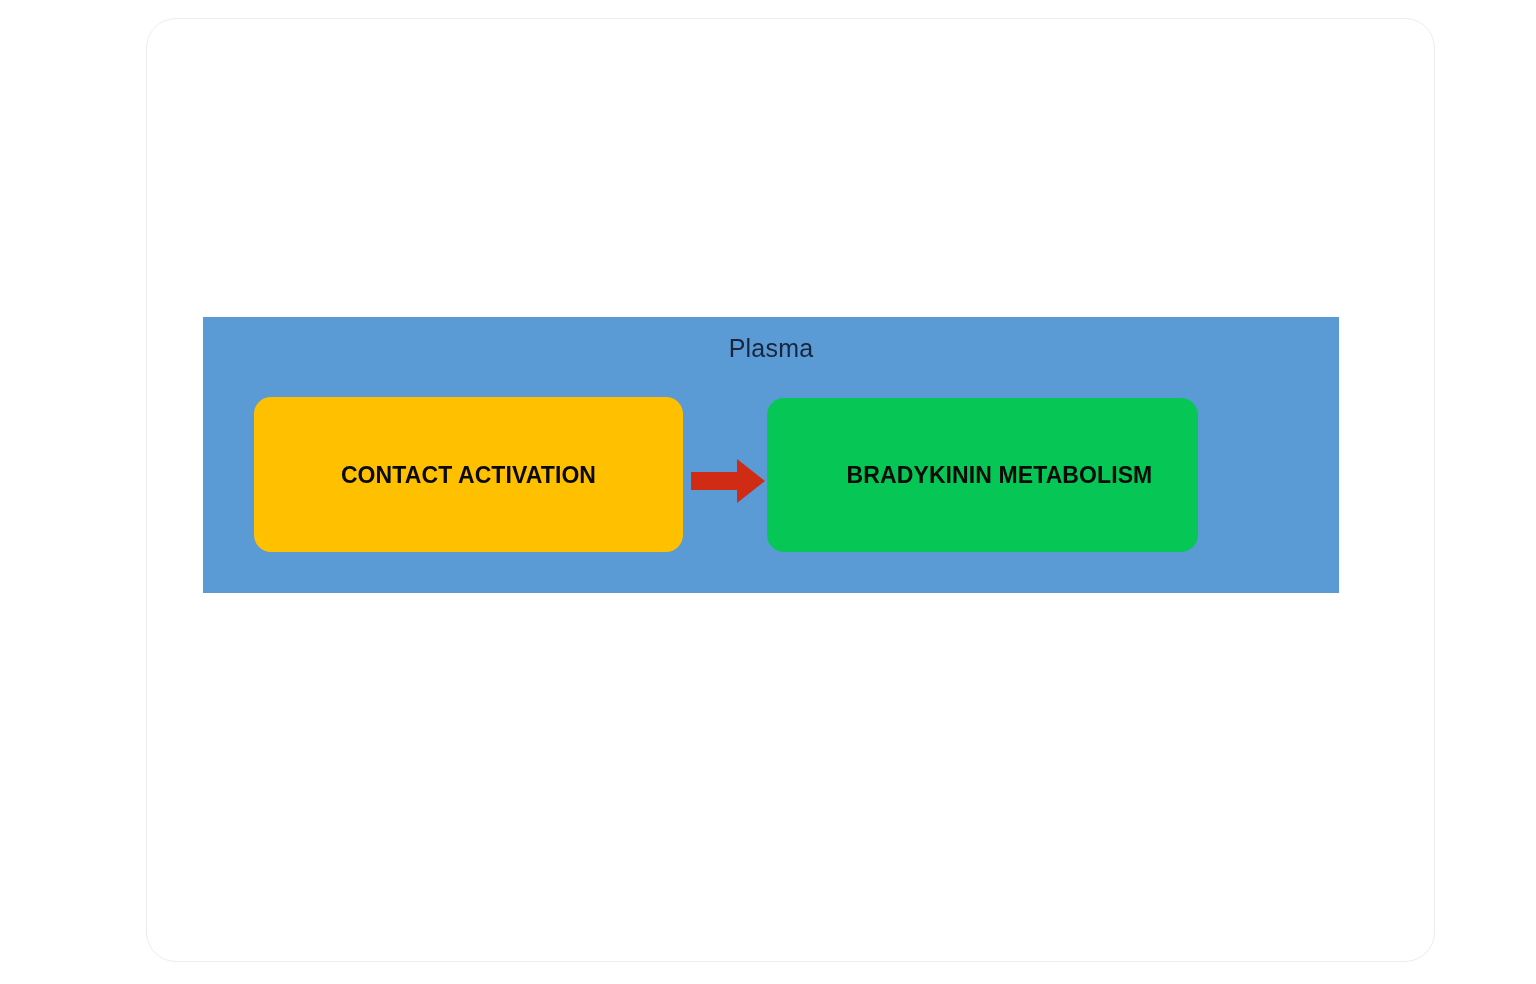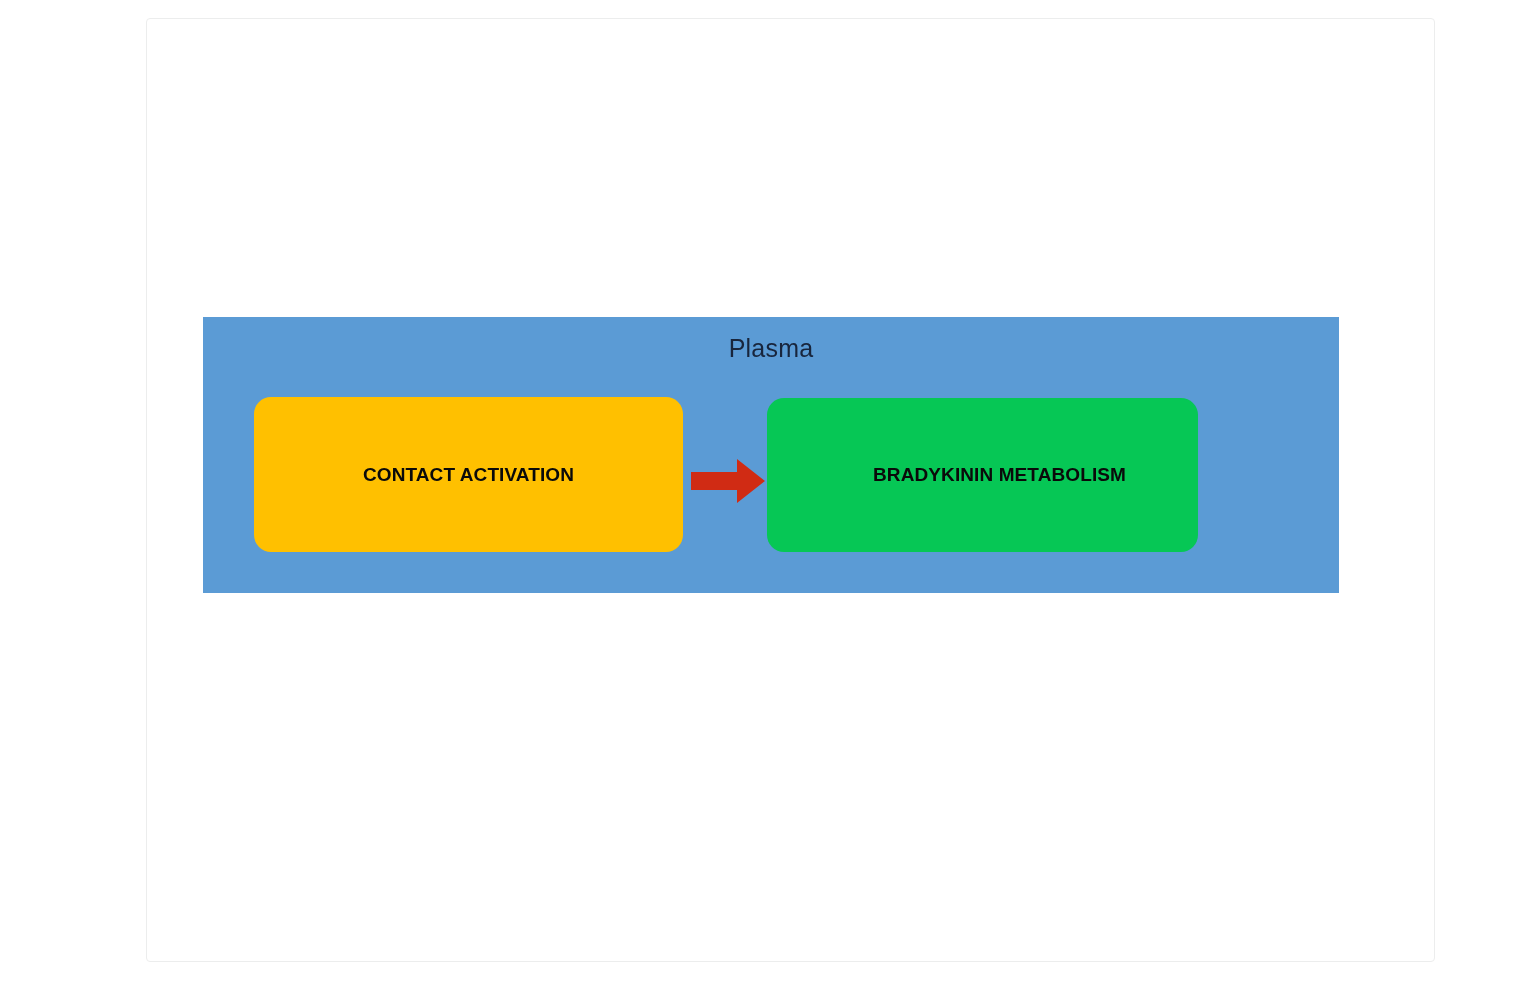--- a/index.html
+++ b/index.html
@@ -22,21 +22,21 @@
 
   
   .card {
     position: absolute;
     left: 146px;
     top: 18px;
     width: 1289px;
     height: 944px;
     background: #ffffff;
     border: 1.5px solid #eceded;
-    border-radius: 4px;
+    border-radius: 30px;
     box-sizing: border-box;
     box-shadow: 0 0 0 0 rgba(0,0,0,0);
   }
 
   
   .plasma-panel {
     position: absolute;
     left: 56px;            
     top: 298px;            
     width: 1136px;         
@@ -64,21 +64,21 @@
   .proc-box {
     position: absolute;
     box-sizing: border-box;
     border-radius: 17px;
     display: flex;
     align-items: center;
     justify-content: center;
     text-align: center;
     font-family: "Liberation Sans", sans-serif;
     font-weight: bold;
-    font-size: 19px;
+    font-size: 23px;
     line-height: 34px;
     color: #0a0a0a;
     letter-spacing: 0.1px;
     padding: 6px 10px;
   }
 
   .box-m1 {
     left: 51px;            
     top: 80px;             
     width: 429px;          

